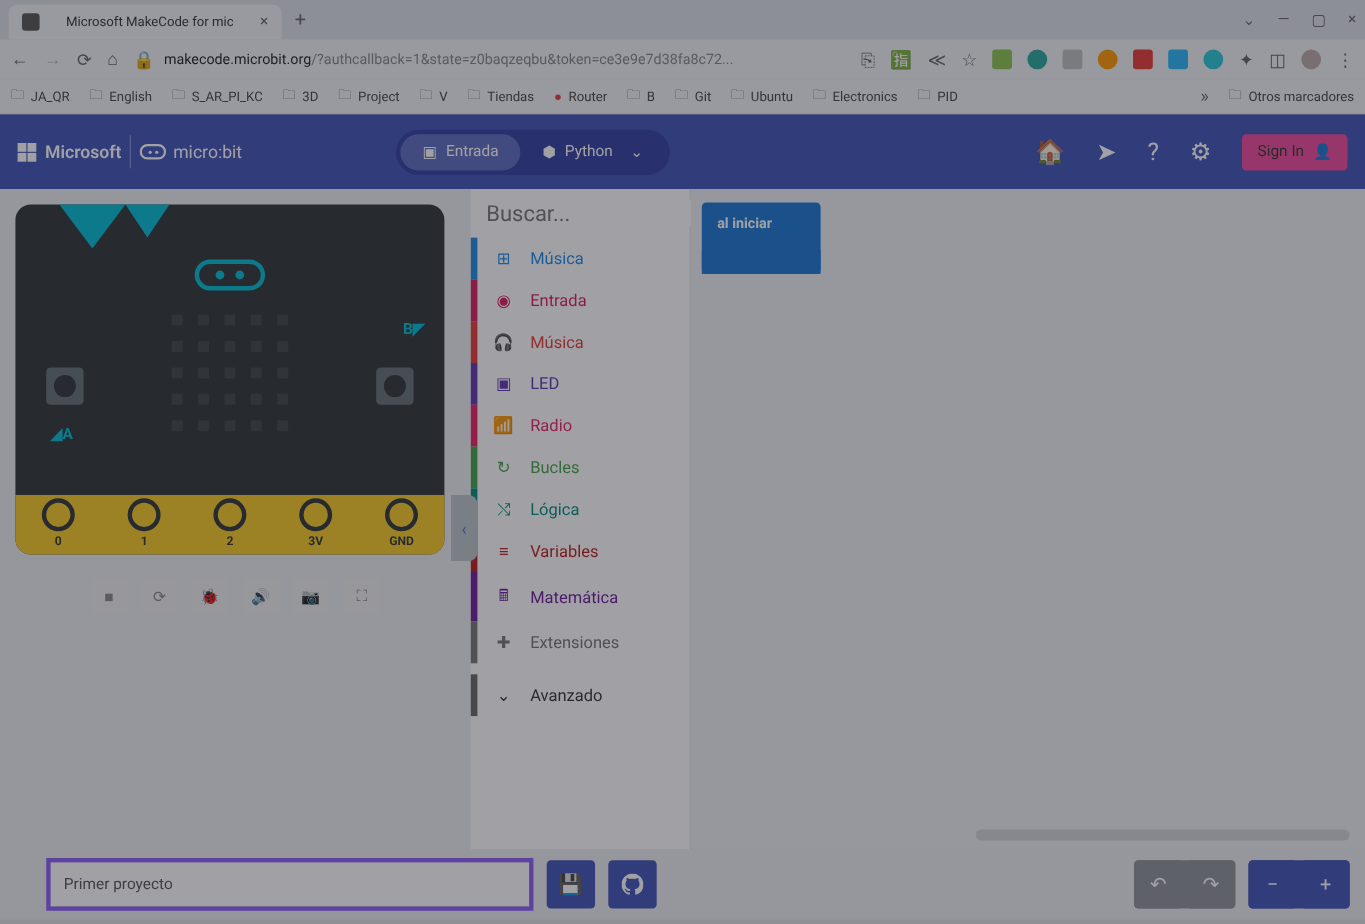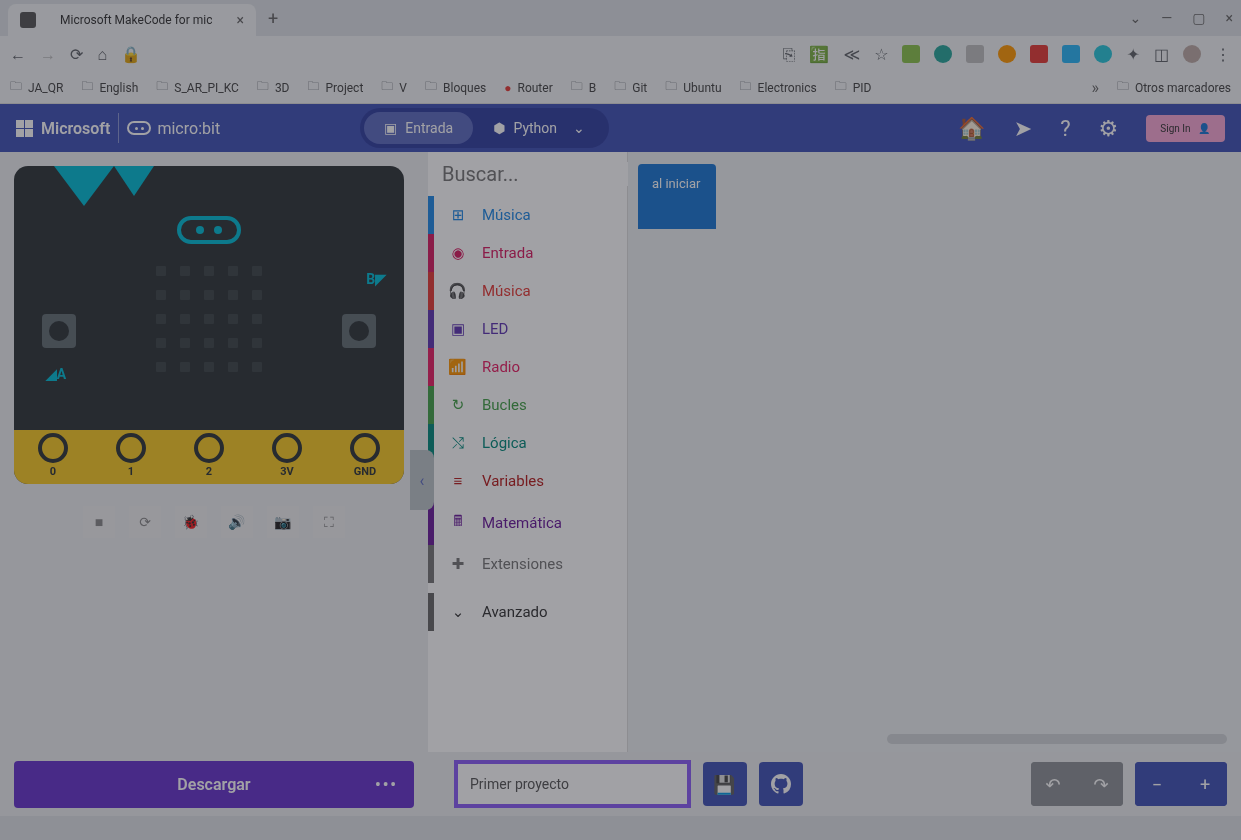--- a/index.html
+++ b/index.html
@@ -23,36 +23,36 @@
 .url-text .domain { color: #202124; }
 .url-text .path { color: #80868b; }
 .ext-icons { display: flex; gap: 14px; align-items: center; }
 .ext-icon { width: 18px; height: 18px; border-radius: 3px; }
 
 .bookmarks-bar { background: #f1f3f4; height: 32px; display: flex; align-items: center; padding: 0 10px; gap: 18px; border-bottom: 1px solid #ddd; }
 .bookmark { display: flex; align-items: center; gap: 6px; font-size: 12px; color: #444; cursor: pointer; }
 .folder-icon { color: #5f6368; }
 
 
-.app-header { background: #3f51b5; height: 48px; display: flex; align-items: center; padding: 0 16px; }
+.app-header { background: #3f51b5; height: 68px; display: flex; align-items: center; padding: 0 16px; }
 .ms-logo { display: flex; align-items: center; gap: 8px; color: white; font-size: 16px; font-weight: 600; }
 .ms-grid { display: grid; grid-template-columns: 8px 8px; grid-template-rows: 8px 8px; gap: 1px; }
 .ms-grid span { background: white; }
 .divider { width: 1px; height: 30px; background: rgba(255,255,255,0.4); margin: 0 8px; }
 .microbit-logo { color: white; font-size: 16px; display: flex; align-items: center; gap: 6px; }
 .mb-icon { width: 24px; height: 14px; border: 2px solid white; border-radius: 8px; display: flex; align-items: center; justify-content: center; gap: 3px; }
 .mb-icon::before, .mb-icon::after { content: ''; width: 3px; height: 3px; background: white; border-radius: 50%; }
 
 .lang-toggle { background: #303f9f; border-radius: 22px; display: flex; padding: 4px; margin-left: 140px; }
 .lang-btn { padding: 8px 20px; border-radius: 18px; color: white; font-size: 14px; cursor: pointer; display: flex; align-items: center; gap: 8px; }
 .lang-btn.active { background: #5c6bc0; }
 
 .header-icons { margin-left: auto; display: flex; gap: 28px; align-items: center; }
 .header-icon { color: white; font-size: 22px; cursor: pointer; }
-.signin-btn { background: #f9a8d4; color: #333; padding: 8px 14px; border-radius: 4px; font-size: 10px; display: flex; align-items: center; gap: 8px; cursor: pointer; }
+.signin-btn { background: #ec4899; color: #333; padding: 8px 14px; border-radius: 4px; font-size: 14px; display: flex; align-items: center; gap: 8px; cursor: pointer; }
 
 
 .main-area { display: flex; height: 600px; background: #f5f5f5; }
 
 
 .simulator-panel { width: 428px; padding: 14px; background: #edeef0; }
 .microbit-sim { width: 390px; height: 318px; background: #2d3436; border-radius: 14px; position: relative; padding: 20px; }
 .sim-tri1 { position: absolute; top: 0; left: 40px; border-left: 30px solid transparent; border-right: 30px solid transparent; border-top: 40px solid #00bcd4; }
 .sim-tri2 { position: absolute; top: 0; left: 100px; border-left: 20px solid transparent; border-right: 20px solid transparent; border-top: 30px solid #00bcd4; }
 .sim-face { width: 64px; height: 28px; border: 4px solid #00bcd4; border-radius: 16px; margin: 30px auto 0; display: flex; align-items: center; justify-content: center; gap: 10px; }
@@ -77,21 +77,21 @@
 
 .toolbox { width: 200px; background: #fff; border-right: 1px solid #ddd; }
 .search-box { display: flex; align-items: center; padding: 10px 14px; gap: 8px; }
 .search-input { border: none; outline: none; flex: 1; font-size: 20px; color: #888; }
 .search-icon { color: #888; cursor: pointer; }
 .category { display: flex; align-items: center; padding: 10px 14px; gap: 14px; cursor: pointer; font-size: 15px; border-left: 6px solid transparent; }
 .cat-icon { width: 20px; text-align: center; }
 
 
 .workspace { flex: 1; background: #ecf0f1; position: relative; }
-.block { position: absolute; top: 12px; left: 10px; background: #1976d2; color: white; padding: 12px 16px 38px 14px; border-radius: 4px; font-family: monospace; font-size: 13px; font-weight: normal; }
+.block { position: absolute; top: 12px; left: 10px; background: #1976d2; color: white; padding: 12px 44px 38px 14px; border-radius: 4px; font-family: monospace; font-size: 13px; font-weight: bold; }
 .block::after { content: ''; position: absolute; left: 0; bottom: 0; right: 0; height: 22px; background: #1976d2; }
 .floating-1 { position: absolute; left: 615px; top: 250px; color: white; font-size: 24px; font-weight: bold; }
 .h-scrollbar { position: absolute; bottom: 8px; right: 14px; width: 340px; height: 10px; background: #d0d4d7; border-radius: 5px; }
 
 
 .bottom-bar { height: 64px; display: flex; align-items: center; padding: 0 14px; gap: 12px; background: #edeef0; }
 .download-btn { background: #6633cc; color: white; padding: 14px 48px; border-radius: 4px; font-size: 16px; font-weight: 600; cursor: pointer; display: flex; align-items: center; gap: 10px; width: 400px; justify-content: center; position: relative; }
 .download-btn .dots { position: absolute; right: 16px; letter-spacing: 2px; }
 .project-name { flex: 1; padding: 12px; border: 4px solid #8b5cf6; background: #fff; font-size: 14px; color: #555; margin-left: 28px; }
 .bottom-icon-btn { width: 44px; height: 44px; border-radius: 4px; display: flex; align-items: center; justify-content: center; color: white; cursor: pointer; font-size: 18px; }
@@ -121,20 +121,23 @@
   </div>
 </div>
 
 <div class="address-bar">
   <span class="nav-btn">←</span>
   <span class="nav-btn disabled">→</span>
   <span class="nav-btn">⟳</span>
   <span class="nav-btn">⌂</span>
   <div class="url-box">
     <span class="lock-icon">🔒</span>
+    <span class="url-text">
+      <span class="domain">makecode.microbit.org</span><span class="path">/?authcallback=1&amp;state=z0baqzeqbu&amp;token=ce3e9e7d38fa8c72...</span>
+    </span>
   </div>
   <div class="ext-icons">
     <span style="color:#5f6368">⎘</span>
     <span style="color:#5f6368">🈯</span>
     <span style="color:#5f6368">≪</span>
     <span style="color:#5f6368">☆</span>
     <span class="ext-icon" style="background:#8bc34a"></span>
     <span class="ext-icon" style="background:#26a69a;border-radius:50%"></span>
     <span class="ext-icon" style="background:#bdbdbd"></span>
     <span class="ext-icon" style="background:#ff9800;border-radius:50%"></span>
@@ -168,21 +171,21 @@
   <span class="bookmark">
       <span class="folder-icon">🗀</span>
       <span>Project</span>
     </span>
   <span class="bookmark">
       <span class="folder-icon">🗀</span>
       <span>V</span>
     </span>
   <span class="bookmark">
       <span class="folder-icon">🗀</span>
-      <span>Bloques</span>
+      <span>Tiendas</span>
     </span>
   <span class="bookmark">
       <span style="color:#e53935">●</span>
       <span>Router</span>
     </span>
   <span class="bookmark">
       <span class="folder-icon">🗀</span>
       <span>B</span>
     </span>
   <span class="bookmark">
@@ -379,24 +382,20 @@
     <div class="block">
       <span>al iniciar</span>
     </div>
     <div class="h-scrollbar"></div>
   </div>
 </div>
 
 <div class="floating-1">1</div>
 
 <div class="bottom-bar">
-  <div class="download-btn">
-    <span>Descargar</span>
-    <span class="dots">•••</span>
-  </div>
   <input class="project-name" value="Primer proyecto" style="">
   <div class="bottom-icon-btn save-btn">💾</div>
   <div class="bottom-icon-btn github-btn">
     <svg width="20" height="20" viewBox="0 0 16 16" fill="white">
         <path d="M8 0C3.58 0 0 3.58 0 8c0 3.54 2.29 6.53 5.47 7.59.4.07.55-.17.55-.38 0-.19-.01-.82-.01-1.49-2.01.37-2.53-.49-2.69-.94-.09-.23-.48-.94-.82-1.13-.28-.15-.68-.52-.01-.53.63-.01 1.08.58 1.23.82.72 1.21 1.87.87 2.33.66.07-.52.28-.87.51-1.07-1.78-.2-3.64-.89-3.64-3.95 0-.87.31-1.59.82-2.15-.08-.2-.36-1.02.08-2.12 0 0 .67-.21 2.2.82.64-.18 1.32-.27 2-.27.68 0 1.36.09 2 .27 1.53-1.04 2.2-.82 2.2-.82.44 1.1.16 1.92.08 2.12.51.56.82 1.27.82 2.15 0 3.07-1.87 3.75-3.65 3.95.29.25.54.73.54 1.48 0 1.07-.01 1.93-.01 2.2 0 .21.15.46.55.38A8.013 8.013 0 0016 8c0-4.42-3.58-8-8-8z"></path>
       </svg>
   </div>
   <div style="flex:1"></div>
   <div style="display:flex;gap:4px;background:#8e9296;border-radius:4px">
     <div class="bottom-icon-btn undo-btn">↶</div>

